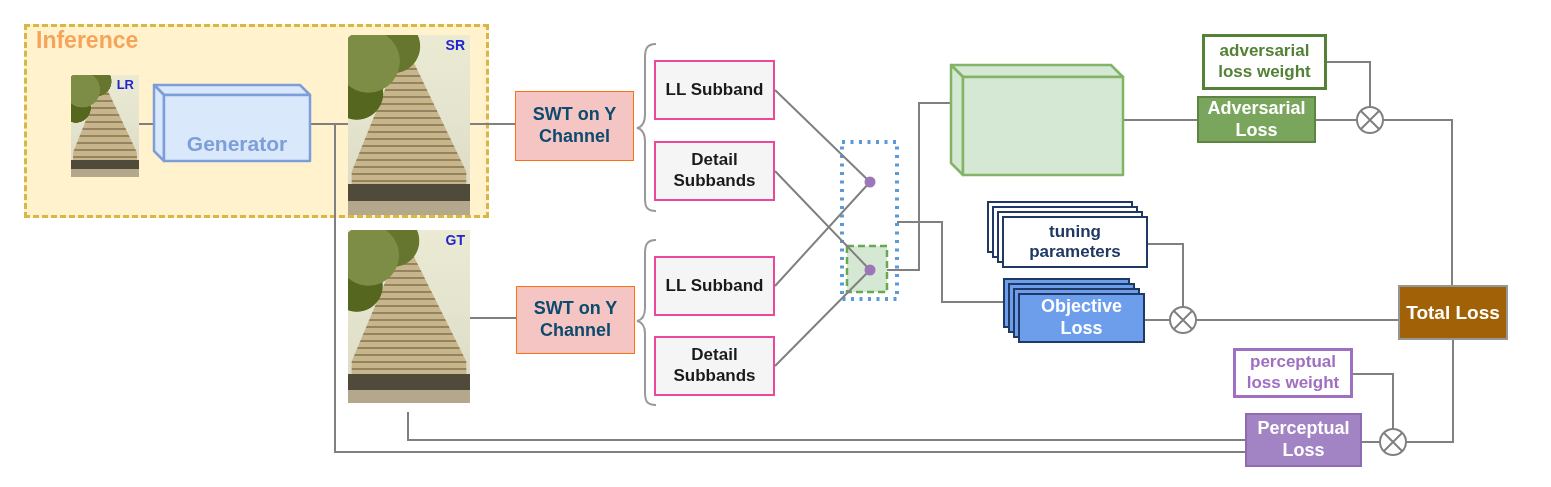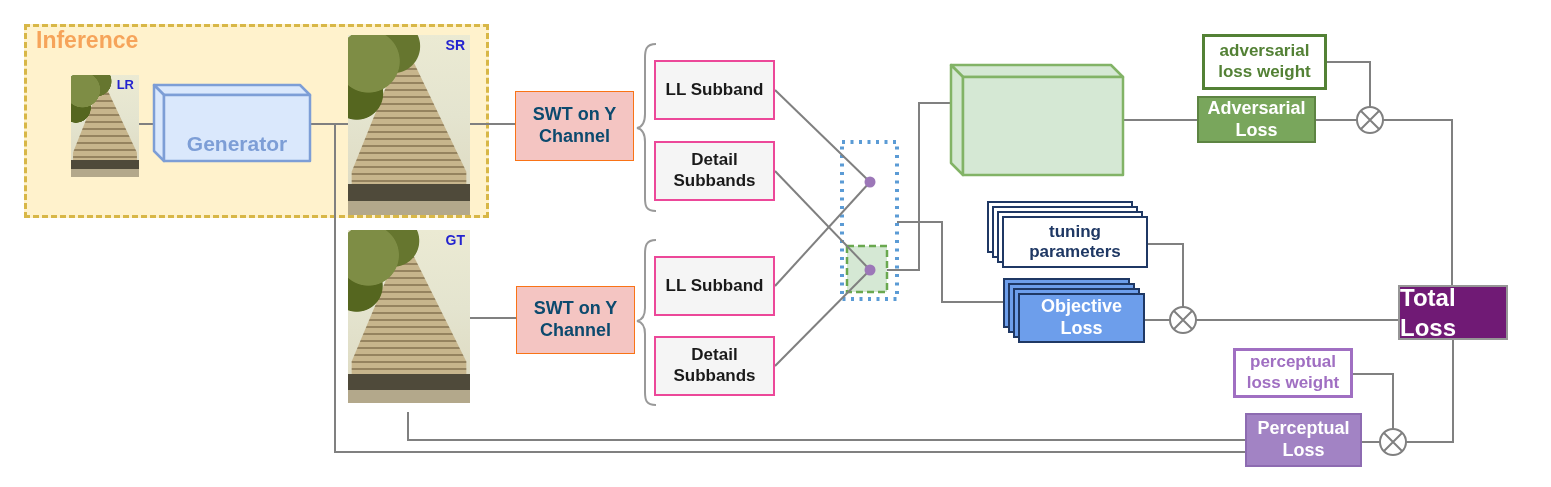--- a/index.html
+++ b/index.html
@@ -23,22 +23,22 @@
   #generator-label{left:164px;top:95px;width:146px;height:66px;font-size:21px;color:#7d9ed6;margin-top:16px;}
   #discriminator-label{left:963px;top:77px;width:160px;height:98px;font-size:20px;color:#82b366;}
 
   .wbox{background:#ffffff;font-size:17px;}
   #adv-weight{left:1202px;top:34px;width:125px;height:56px;border:3px solid #538135;color:#538135;}
   #adv-loss{left:1197px;top:96px;width:119px;height:47px;background:#79a65c;border:2px solid #5d8442;
     color:#ffffff;font-size:18px;}
   #perc-weight{left:1233px;top:348px;width:120px;height:50px;border:3px solid #a06fc2;color:#a06fc2;}
   #perc-loss{left:1245px;top:413px;width:117px;height:54px;background:#a283c4;border:2px solid #8d6bb1;
     color:#ffffff;font-size:18px;}
-  #total-loss{left:1398px;top:285px;width:110px;height:55px;background:#701a75;border:2px solid #969696;
-    color:#ffffff;font-size:24px;}
+  #total-loss{left:1398px;top:285px;width:110px;height:55px;background:#a16207;border:2px solid #969696;
+    color:#ffffff;font-size:19px;}
 
   .stack{position:absolute;z-index:2;}
   .stack .sl{position:absolute;box-sizing:border-box;}
   #tuning-stack{left:987px;top:201px;width:161px;height:67px;}
   #tuning-stack .sl{width:146px;height:52px;background:#ffffff;border:2px solid #1f3864;}
   #objective-stack{left:1003px;top:278px;width:142px;height:65px;}
   #objective-stack .sl{width:127px;height:50px;background:#6d9eeb;border:2px solid #1f3864;}
   .sl.front{display:flex;flex-direction:column;align-items:center;justify-content:center;
     font-weight:bold;text-align:center;line-height:1.2;}
   #tuning-stack .sl.front{color:#1f3864;font-size:17px;}

